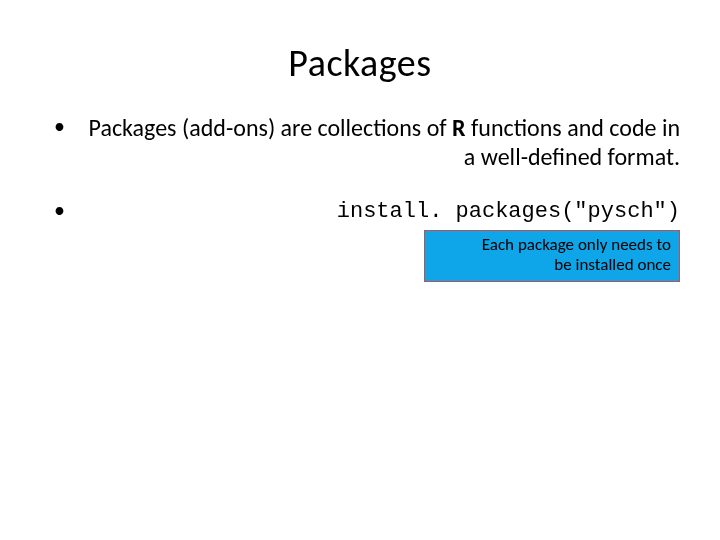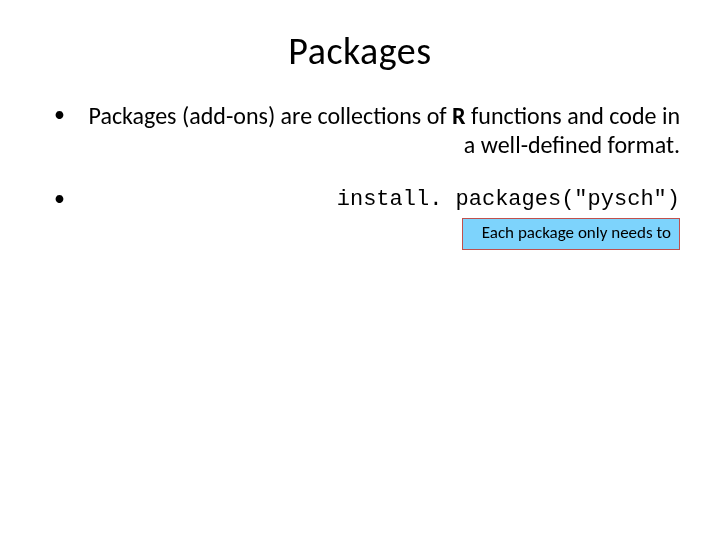--- a/index.html
+++ b/index.html
@@ -12,21 +12,21 @@
     position: relative;
     overflow: hidden;
   }
   .slide {
     padding: 20px 40px 20px 40px;
   }
   .title {
     text-align: center;
     font-size: 38px;
     font-weight: 400;
-    margin-top: 8px;
+    margin-top: 20px;
     margin-bottom: 28px;
     letter-spacing: 0.5px;
   }
   ul.top {
     list-style: none;
     padding-left: 8px;
     text-align: right;
   }
   ul.top > li {
     position: relative;
@@ -57,23 +57,23 @@
     padding-left: 8px;
     line-height: 1.4;
   }
   .install-row {
     position: relative;
   }
   .note-box {
     position: absolute;
     right: 0px;
     top: 32px;
-    width: 218px;
+    width: 256px;
     border: 1.5px solid #c0504d;
-    background: #7dd3fc;
+    background: #0ea5e9;
     padding: 4px 8px 6px 8px;
     font-size: 17px;
     line-height: 1.2;
   }
   .bold { font-weight: 700; }
 </style>
 </head>
 <body>
 
 <div class="slide">
@@ -82,18 +82,19 @@
   <ul class="top">
 
     <li>
       <span>Packages (add-ons) are collections of </span><span class="bold">R</span><span> functions and code in a well-defined format.</span>
     </li>
 
     <li class="install-row">
       <span class="code">install. packages("pysch")</span>
       <div class="note-box">
         <div>Each package only needs to</div>
+        <div>be installed once</div>
       </div>
     </li>
 
 
   </ul>
 </div>
 
 </body></html>

